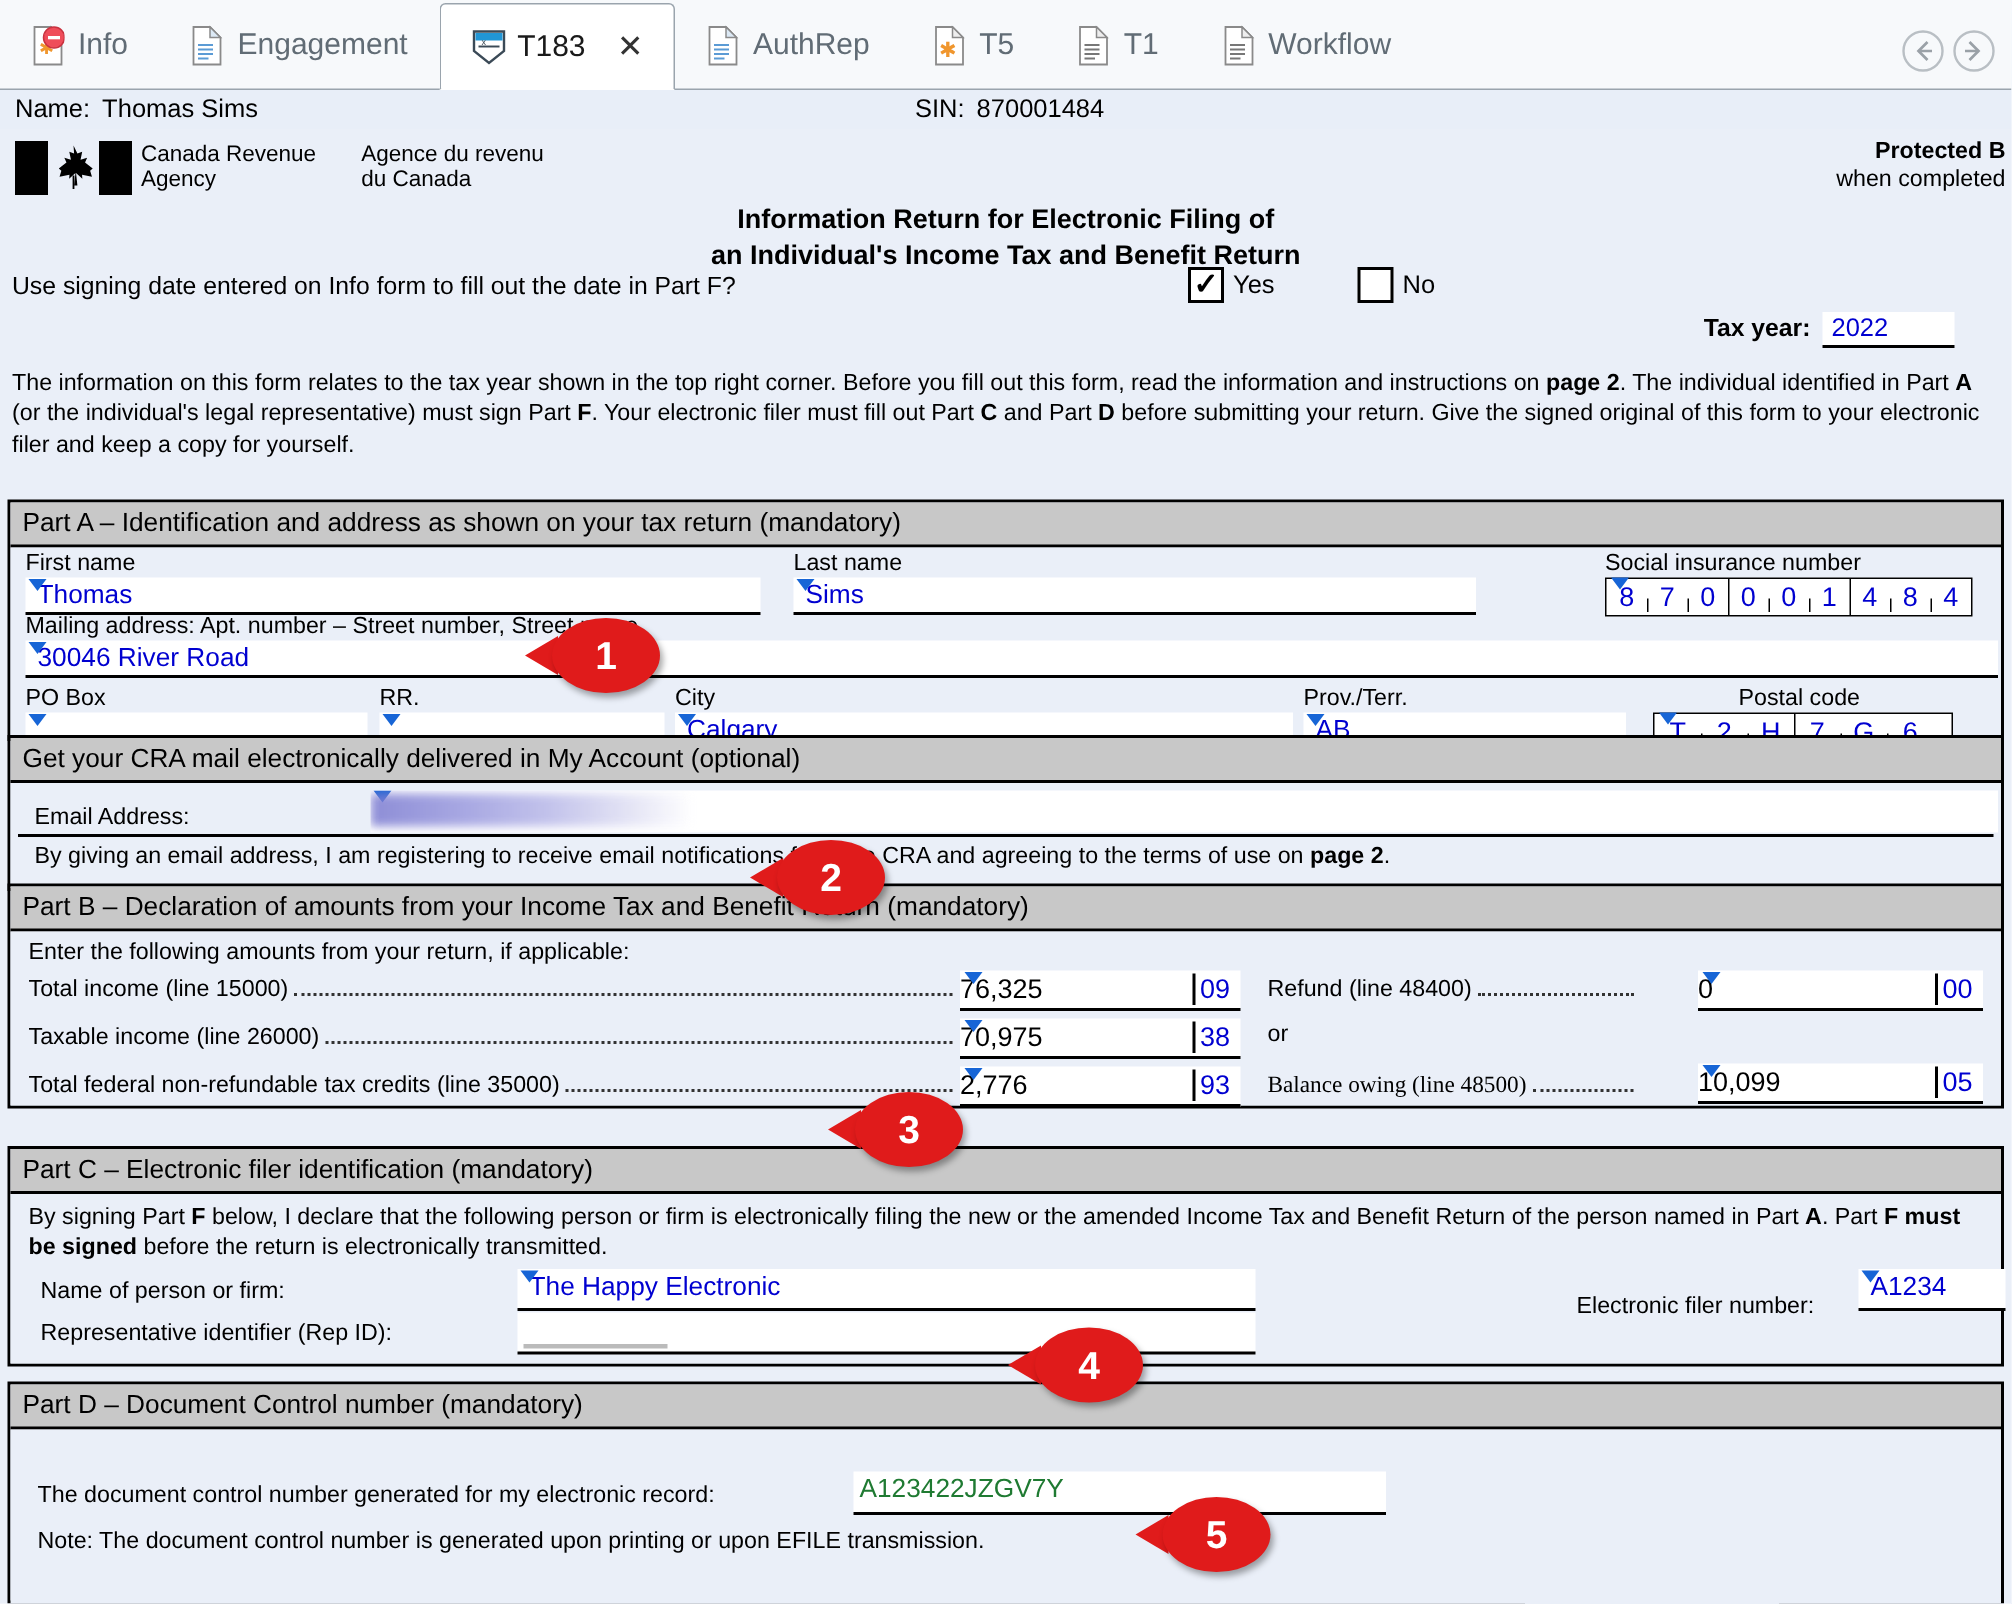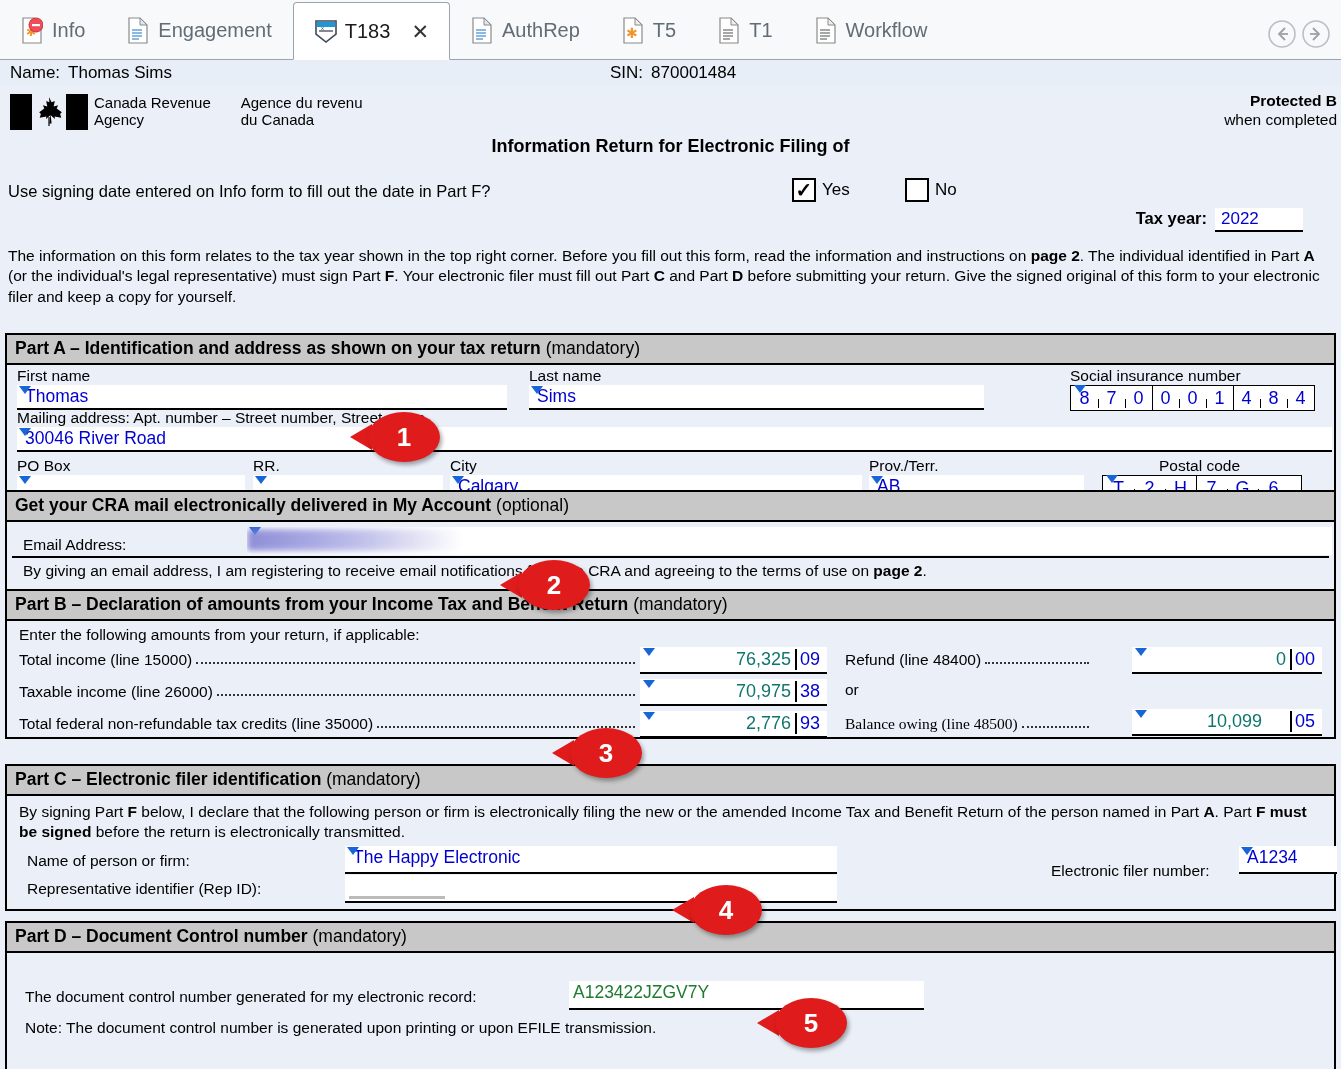--- a/index.html
+++ b/index.html
@@ -108,21 +108,21 @@
     position:absolute; left:8px; right:8px; top:160px;
     font-size:15.5px; line-height:1.32;
   }
 
   
   .part { position:absolute; left:5px; right:5px; border:2px solid #000; }
   .parthdr {
     background:#c8c8c8; border-bottom:2px solid #000;
     padding:3px 8px 4px 8px; font-size:17.5px;
   }
-  .parthdr b { font-weight:bold; }
+  .parthdr b { font-weight:normal; }
   .parthdr .opt { font-weight:normal; }
   .partbody { background:#eaeff8; position:relative; }
 
   
   .fieldlabel { font-size:15.5px; }
   .inp {
     background:#fff; border-bottom:2px solid #000;
     color:#0000d0; font-size:17.5px;
     padding:1px 4px; position:relative;
     white-space:nowrap; overflow:hidden;
@@ -144,21 +144,21 @@
   .boxgrid .cell.grp::before { top:0; bottom:0; height:auto; }
 
   
   .dots { flex:1; border-bottom:2px dotted #333; margin:0 4px 5px 4px; }
 
   
   .amt {
     display:flex; background:#fff; border-bottom:2.5px solid #000;
     position:relative; height:27px; align-items:center;
   }
-  .amt .dollars { flex:1; text-align:right; color:#0f766e; font-size:18px; padding-right:4px; }
+  .amt .dollars { flex:1; color:#000000; font-size:18px; padding-right:4px; }
   .amt .cents { width:32px; text-align:left; color:#0000d0; font-size:18px;
       border-left:2px solid #000; padding-left:3px; }
   .amt .tri { left:3px; top:1px; }
 
   
   .blurred {
     position:absolute; left:0; top:2px; width:215px; height:22px;
     background:linear-gradient(90deg,#7a7ad0 0%, #9a9ade 30%, #b8b8e8 55%, #dcdcf2 78%, #ffffff 100%);
     filter:blur(3.2px); opacity:.85;
   }
@@ -338,20 +338,21 @@
     </span>
   </div>
 
   <div id="protb">
     <div class="b1">Protected B</div>
     <div>when completed</div>
   </div>
 
   <div id="formtitle">
     <div>Information Return for Electronic Filing of</div>
+    <div>an Individual's Income Tax and Benefit Return</div>
   </div>
 
   <div id="signq">Use signing date entered on Info form to fill out the date in Part F?</div>
 
   <div class="cbrow" style="left:792px;">
     <span class="cbox">✓</span>
     <span>Yes</span>
   </div>
   <div class="cbrow" style="left:905px;">
     <span class="cbox"></span>

